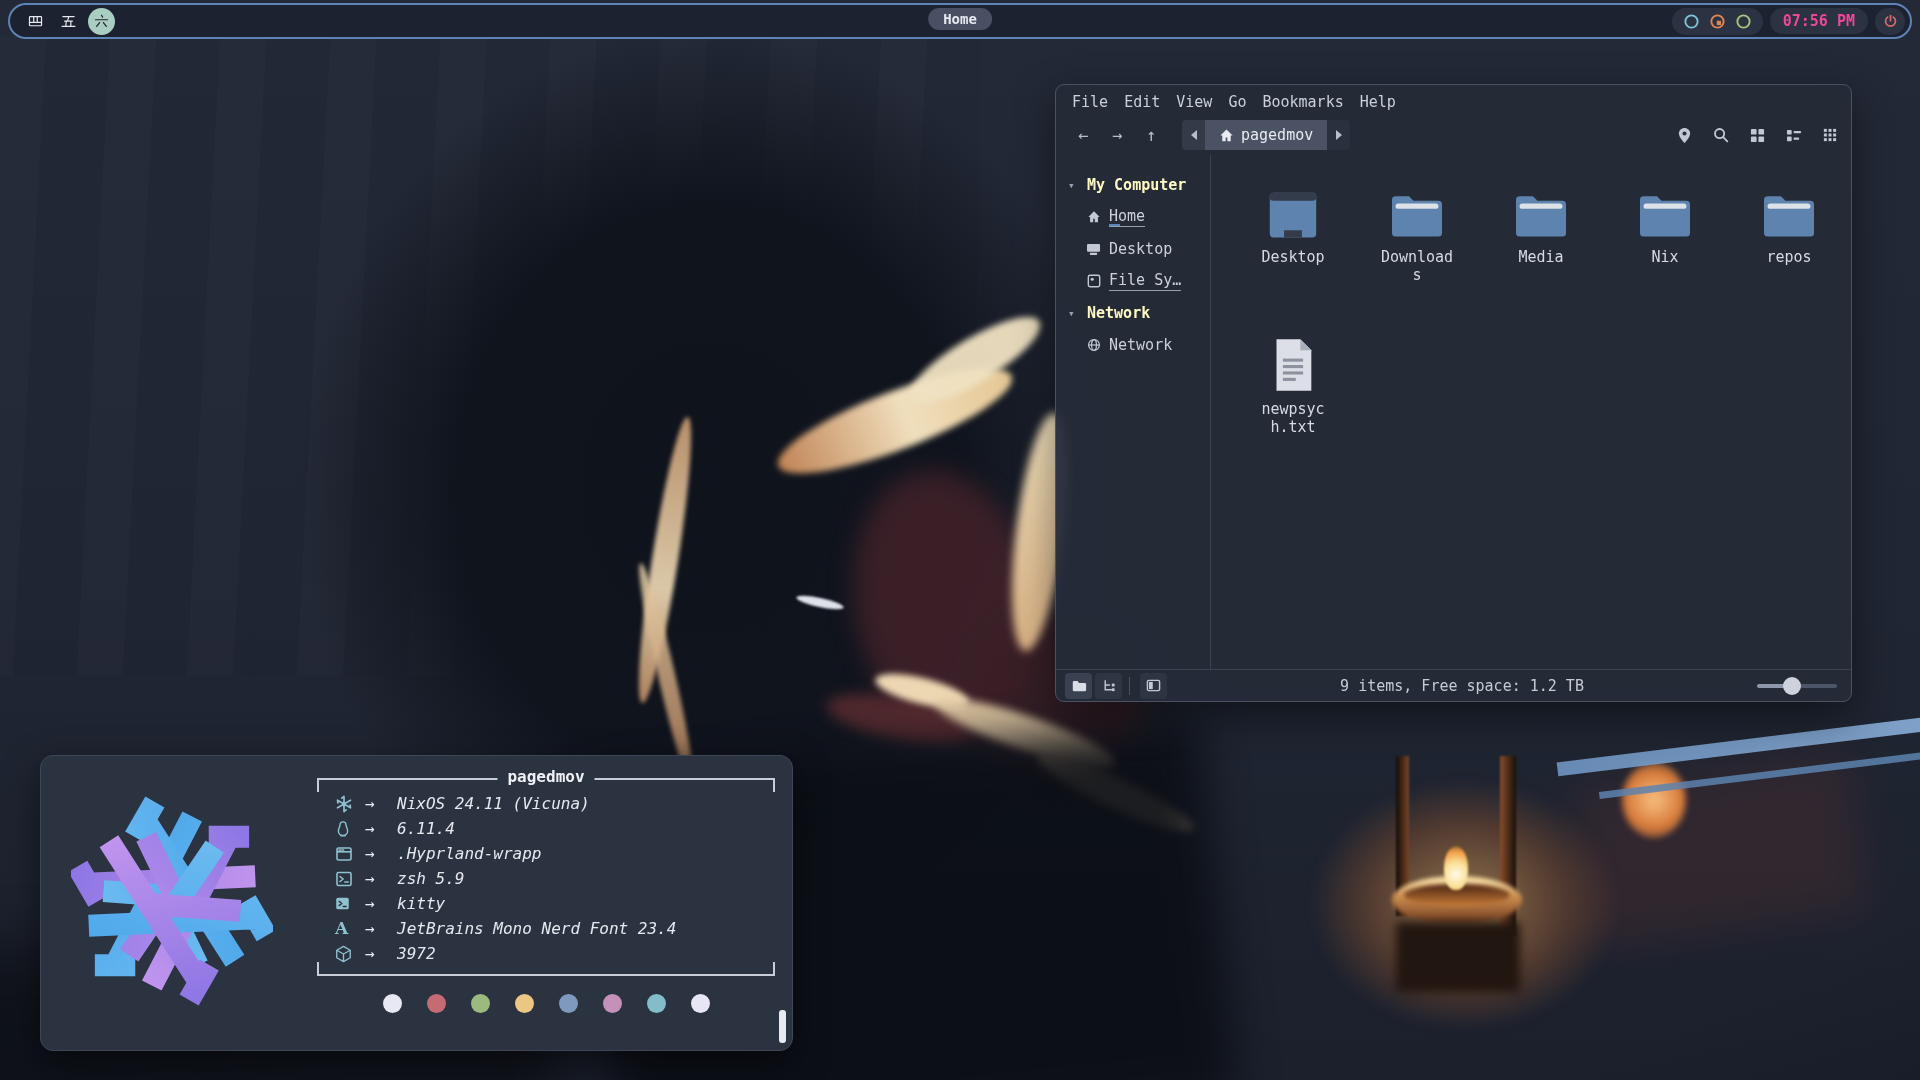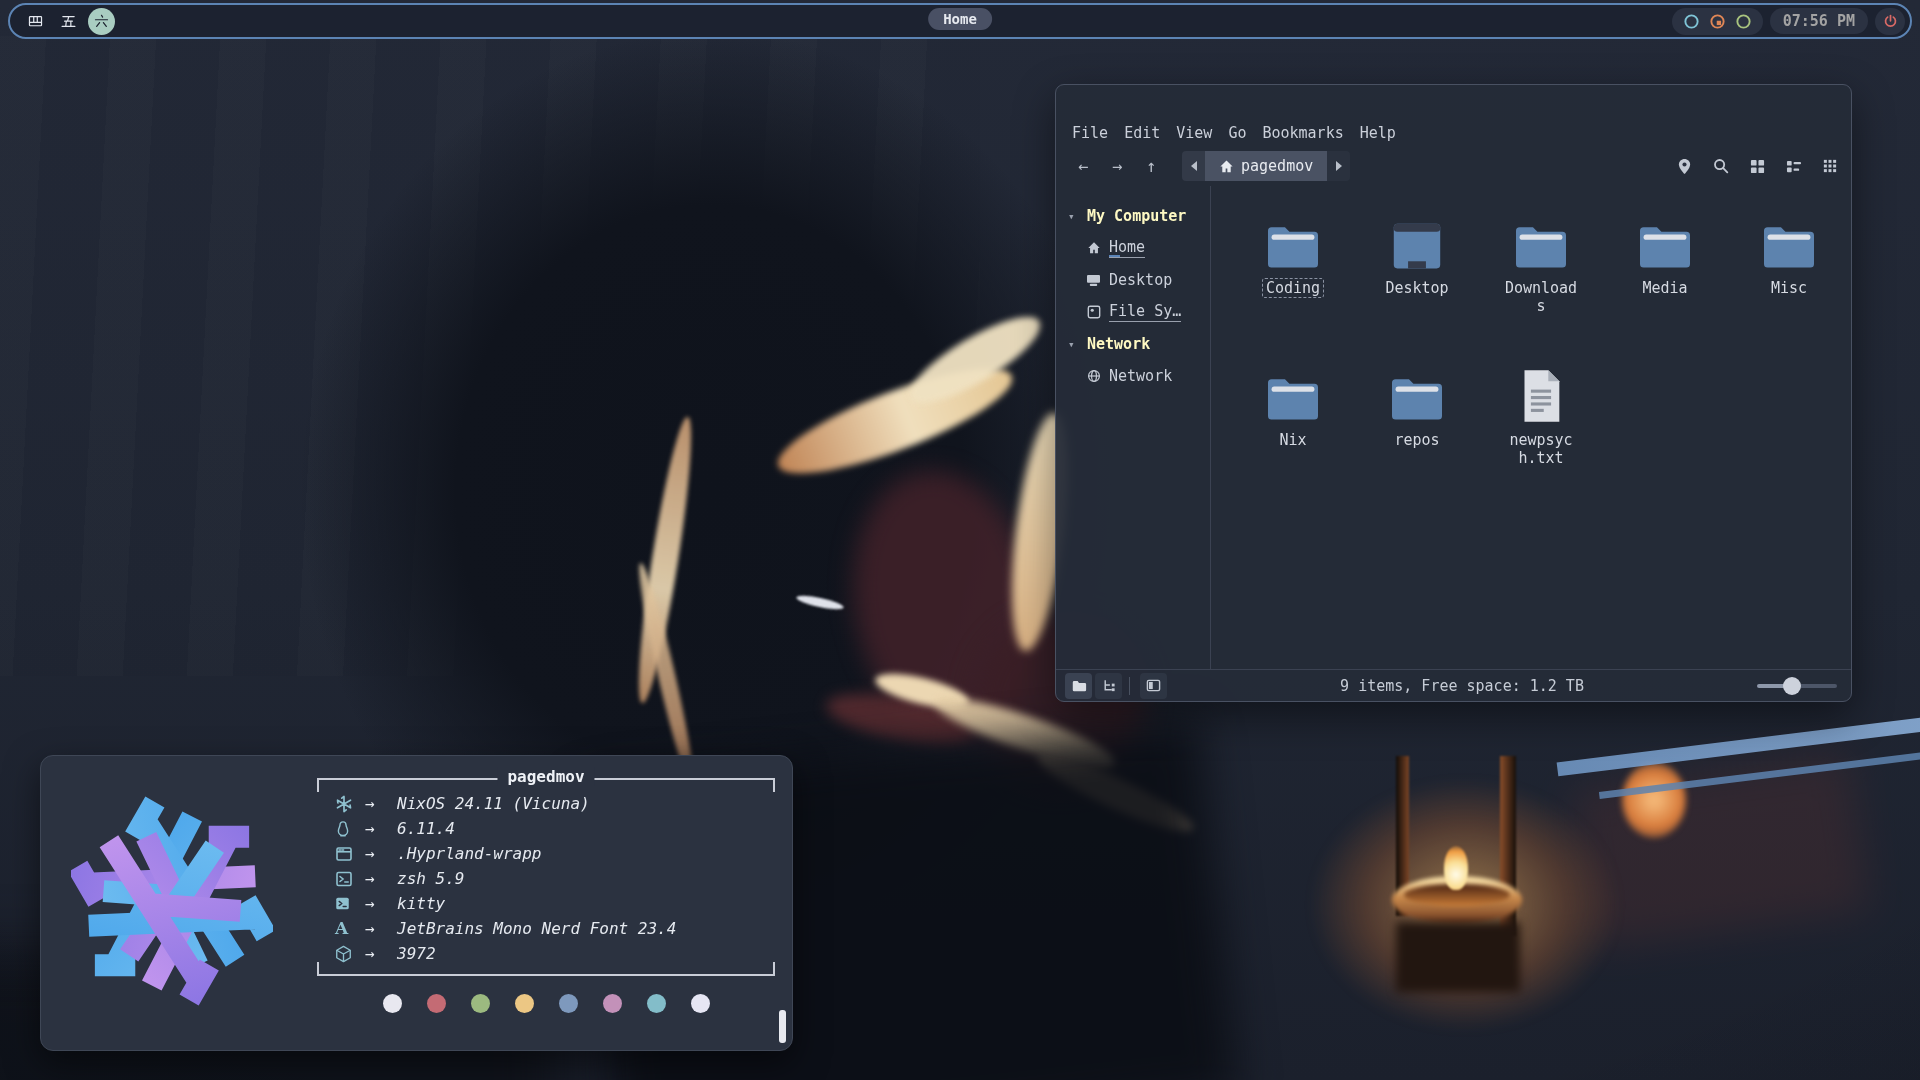--- a/index.html
+++ b/index.html
@@ -73,29 +73,29 @@
   .ws { width:27px; height:27px; display:flex; align-items:center; justify-content:center;
         color:#e4e8ef; border-radius:50%; }
   .ws svg { width:17px; height:17px; }
   .ws.active { background:#a9cdc1; color:#1d2330; }
   .tb-center { position:absolute; left:50%; transform:translateX(-50%); top:50%; margin-top:-12px; }
   .tb-title { background:#495064; color:#e6e9ef; font-weight:bold; font-size:14px;
     padding:3px 15px; border-radius:13px; line-height:18px; }
   .tb-right { margin-left:auto; display:flex; align-items:center; gap:7px; margin-right:5px; }
   .pill { background:#2b3242; border-radius:14px; display:flex; align-items:center; }
   .tray { padding:5px 11px; gap:9px; }
-  .clock { padding:4px 13px; color:#a3a3a3; font-weight:bold; font-size:15px; }
+  .clock { padding:4px 13px; color:#ec4899; font-weight:bold; font-size:15px; }
   .power { width:30px; height:27px; justify-content:center; }
 
   
   #fm { position:absolute; left:1055px; top:84px; width:797px; height:618px; z-index:20;
     background:rgba(37,43,56,0.95); border:1px solid #495162; border-radius:9px;
     box-shadow:0 14px 40px rgba(0,0,0,.45); display:flex; flex-direction:column;
     color:#ccd1db; font-size:15px; }
-  .fm-menubar { height:30px; display:flex; align-items:center; gap:16px; padding:4px 0 0 16px;margin-top:31px; }
+  .fm-menubar { height:30px; display:flex; align-items:center; gap:16px; padding:4px 0 0 16px; }
   .fm-menu-item { color:#cbd0da; }
   .fm-toolbar { height:40px; display:flex; align-items:center; padding:0 14px 0 10px; }
   .nav-btn { width:34px; text-align:center; color:#b9bfca; font-size:17px; }
   .crumb { display:flex; align-items:stretch; height:30px; margin-left:14px; border-radius:4px; overflow:hidden; }
   .crumb-arrow { width:23px; background:#333a48; display:flex; align-items:center; justify-content:center; }
   .crumb-arrow.right { background:rgba(51,58,72,.45); }
   .tri { width:0; height:0; border-top:5px solid transparent; border-bottom:5px solid transparent; }
   .tri-l { border-right:6px solid #b9bfc9; }
   .tri-r { border-left:6px solid #b9bfc9; }
   .crumb-seg { background:#4a5263; color:#e8ebf0; display:flex; align-items:center; gap:7px; padding:0 14px; }
@@ -351,29 +351,20 @@
                 <path d="M1.8 8h12.4"></path>
             </svg>
           </span>
           <span>Network</span>
         </div>
       </div>
 
       <div class="fm-main">
         <div class="grid">
 
-          <div class="tile">
-            <div class="tile-icon">
-              <svg width="58" height="50" viewBox="0 0 64 56">
-                <path d="M4 10q0-4 4-4h15l5 5h28q4 0 4 4v32q0 4-4 4H8q-4 0-4-4z" fill="#5d83ae"></path>
-                <rect x="8" y="14" width="48" height="6" rx="3" fill="#dde1e8"></rect>
-              </svg>
-            </div>
-            <span class="tile-label selected">Coding</span>
-          </div>
 
           <div class="tile">
             <div class="tile-icon">
               <svg width="54" height="50" viewBox="0 0 60 56">
                 <rect x="4" y="2" width="52" height="50" rx="4" fill="#5d83ae"></rect>
                 <rect x="4" y="2" width="52" height="9" rx="4" fill="#343b4b"></rect>
                 <rect x="20" y="44" width="20" height="8" fill="#343b4b"></rect>
               </svg>
             </div>
             <span class="tile-label">Desktop</span>
@@ -393,29 +384,20 @@
           <div class="tile">
             <div class="tile-icon">
               <svg width="58" height="50" viewBox="0 0 64 56">
                 <path d="M4 10q0-4 4-4h15l5 5h28q4 0 4 4v32q0 4-4 4H8q-4 0-4-4z" fill="#5d83ae"></path>
                 <rect x="8" y="14" width="48" height="6" rx="3" fill="#dde1e8"></rect>
               </svg>
             </div>
             <span class="tile-label">Media</span>
           </div>
 
-          <div class="tile">
-            <div class="tile-icon">
-              <svg width="58" height="50" viewBox="0 0 64 56">
-                <path d="M4 10q0-4 4-4h15l5 5h28q4 0 4 4v32q0 4-4 4H8q-4 0-4-4z" fill="#5d83ae"></path>
-                <rect x="8" y="14" width="48" height="6" rx="3" fill="#dde1e8"></rect>
-              </svg>
-            </div>
-            <span class="tile-label">Misc</span>
-          </div>
 
           <div class="tile">
             <div class="tile-icon">
               <svg width="58" height="50" viewBox="0 0 64 56">
                 <path d="M4 10q0-4 4-4h15l5 5h28q4 0 4 4v32q0 4-4 4H8q-4 0-4-4z" fill="#5d83ae"></path>
                 <rect x="8" y="14" width="48" height="6" rx="3" fill="#dde1e8"></rect>
               </svg>
             </div>
             <span class="tile-label">Nix</span>
           </div>

